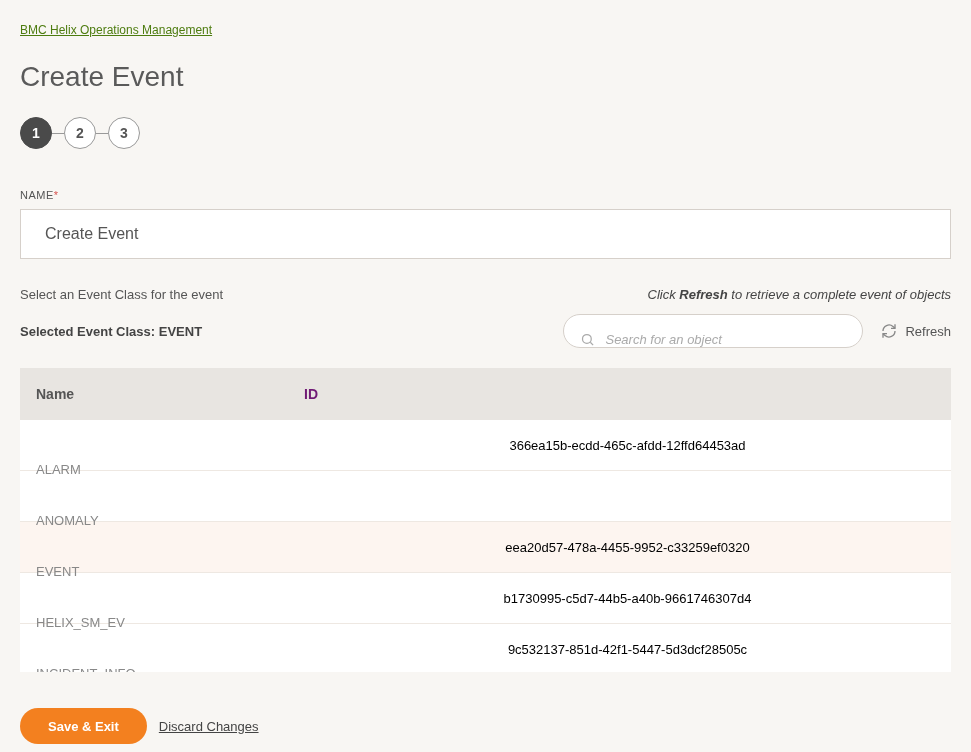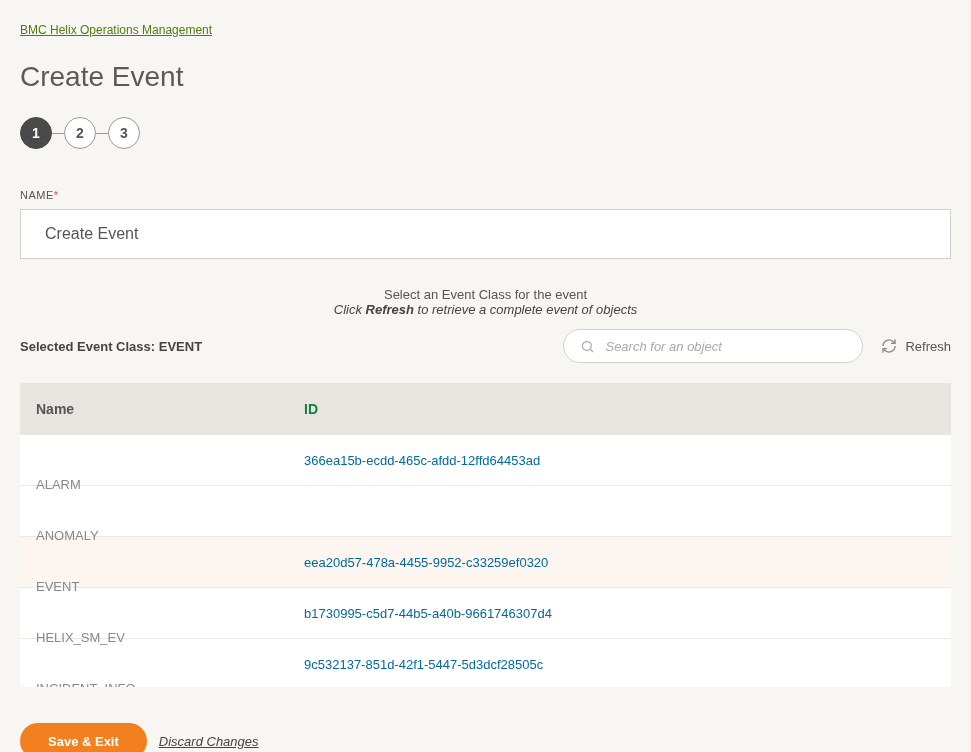--- a/index.html
+++ b/index.html
@@ -79,21 +79,20 @@
       padding: 0 24px;
       font-size: 16px;
       color: #555;
       margin-bottom: 28px;
     }
     .row-between {
       display: flex;
       justify-content: space-between;
       align-items: center;
       margin-bottom: 12px;
-      flex-direction: column;
     }
     .instruction {
       font-size: 13px;
       color: #555;
     }
     .refresh-hint {
       font-size: 13px;
       font-style: italic;
       color: #444;
     }
@@ -117,21 +116,21 @@
       align-items: center;
       gap: 18px;
     }
     .search-box {
       width: 300px;
       height: 34px;
       border: 1px solid #d6d0ca;
       border-radius: 17px;
       background: #fff;
       display: flex;
-      align-items: center;
+      align-items: flex-end;
       padding: 0 16px;
       gap: 10px;
     }
     .search-icon {
       color: #aaa;
       flex-shrink: 0;
     }
     .search-input {
       border: none;
       outline: none;
@@ -168,21 +167,21 @@
       padding-left: 16px;
       font-size: 14px;
       font-weight: 600;
       color: #555;
     }
     .col-id {
       flex: 1;
       padding-left: 4px;
       font-size: 14px;
       font-weight: 600;
-      color: #15803d;
+      color: #701a75;
     }
     .table-body {
       height: 252px;
       overflow-y: scroll;
       background: #fff;
     }
     .table-row {
       display: flex;
       height: 51px;
       align-items: center;
@@ -193,21 +192,22 @@
       width: 280px;
       padding-left: 16px;
       font-size: 13px;
       color: #888;
       margin-top: 48px;
     }
     .table-row .cell-id {
       flex: 1;
       padding-left: 4px;
       font-size: 13px;
-      color: #0369a1;
+      color: #000000;
+      text-align: center;
     }
     .table-row.selected {
       background: #fdf5f0;
     }
     
     .table-body::-webkit-scrollbar {
       width: 16px;
     }
     .table-body::-webkit-scrollbar-track {
       background: #f0ede9;
@@ -243,21 +243,20 @@
     }
     .btn-next {
       background: #f3801f;
     }
     .discard-link {
       font-size: 13px;
       color: #444;
       text-decoration: underline;
       cursor: pointer;
       margin-left: 12px;
-      font-style: italic;
     }
   </style>
 </head>
 <body>
 
 
 
 <a class="breadcrumb">BMC Helix Operations Management</a>
 
 <h1 class="page-title">Create Event</h1>

